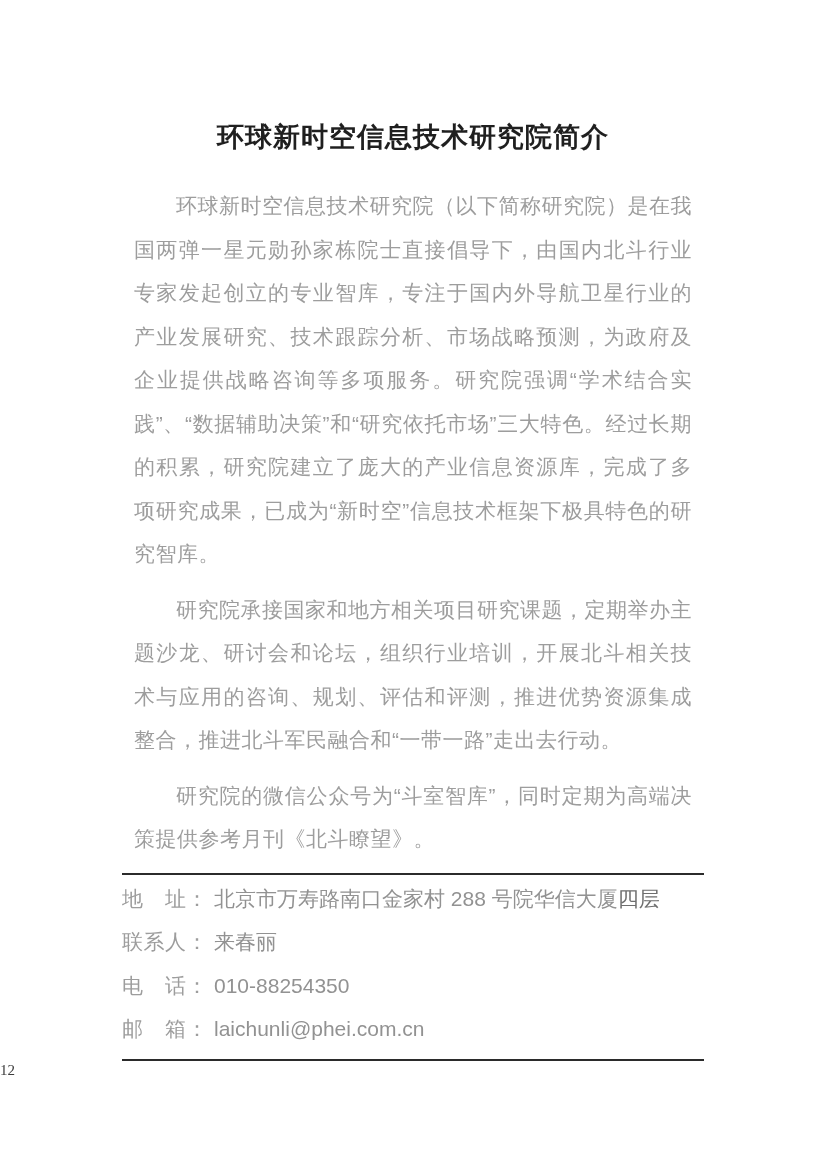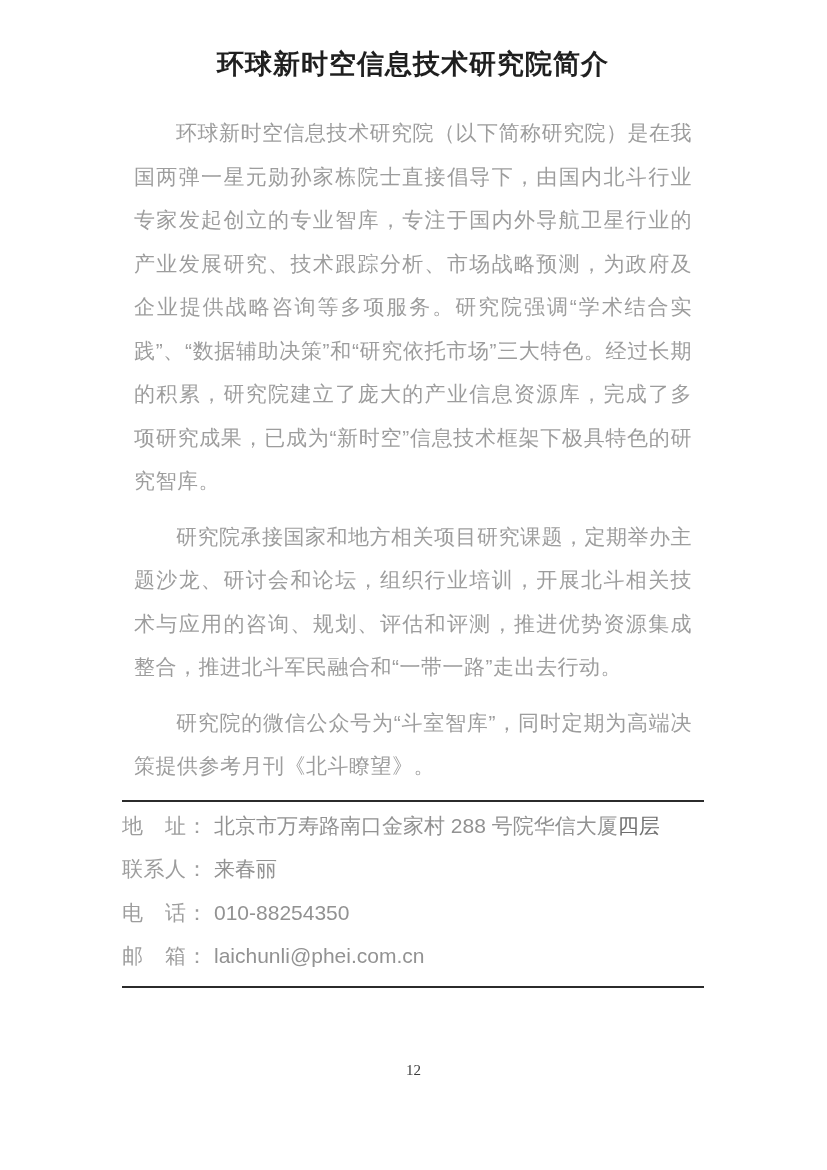--- a/index.html
+++ b/index.html
@@ -16,21 +16,21 @@
     overflow: hidden;
   }
   .content {
     position: absolute;
     left: 122px;
     top: 0;
     width: 582px;
   }
   .title {
     margin: 0;
-    padding-top: 46px;
+    padding-top: 119px;
     font-size: 27px;
     line-height: 36px;
     font-weight: bold;
     letter-spacing: 1px;
     text-align: center;
     color: #1f1f1f;
   }
   .para {
     margin: 12px;
     margin-top: 12px;
@@ -69,21 +69,20 @@
   }
   .contact-suffix {
     color: #6e6e6e;
     font-weight: normal;
   }
   .page-number {
     position: absolute;
     left: 0;
     width: 827px;
     top: 1062px;
-    text-align: center;
     font-family: "Liberation Serif", serif;
     font-size: 15px;
     color: #3c3c3c;
   }
 </style>
 </head>
 <body>
 
 <div class="doc">
   <div class="content">

